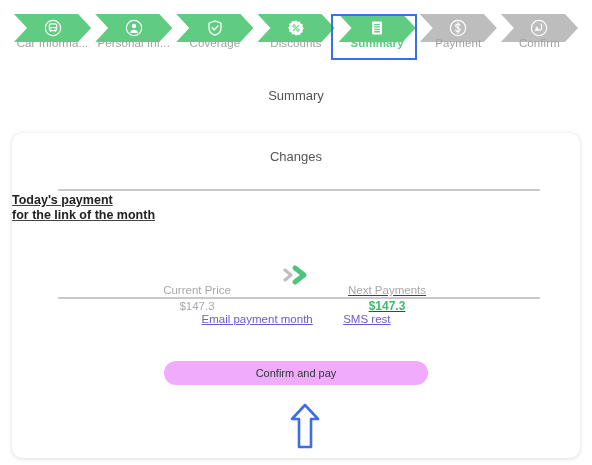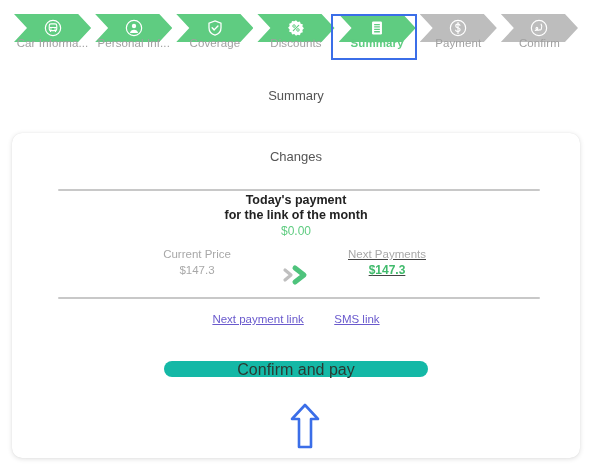--- a/index.html
+++ b/index.html
@@ -127,21 +127,21 @@
     border-radius: 1px;
   }
   #divider-top { top: 56px; }
   #divider-bottom { top: 164px; }
 
   .today-block {
     position: absolute;
     left: 0;
     top: 60px;
     width: 568px;
-    text-align: center;
+    text-decoration: underline;
   }
   .today-line {
     font-size: 12.5px;
     font-weight: bold;
     color: #222;
     line-height: 15px;
   }
   .today-amount {
     font-size: 12px;
     color: #5fcc81;
@@ -158,20 +158,21 @@
     position: absolute;
     left: 0;
     top: 113px;
     width: 568px;
     height: 45px;
   }
   .price-col {
     position: absolute;
     text-align: center;
     width: 150px;
+    margin-top: 36px;
   }
   #current-price-col { left: 110px; top: 0; }
   #next-price-col { left: 300px; top: 0; text-decoration: underline; }
   .price-label {
     font-size: 11.5px;
     color: #a8a8a8;
     line-height: 16px;
   }
   .price-value {
     font-size: 11.5px;
@@ -205,26 +206,26 @@
     text-decoration: underline;
     cursor: pointer;
   }
   #sms-link { margin-left: 26px; }
 
   #confirm-button {
     position: absolute;
     left: 152px;
     top: 228px;
     width: 264px;
-    height: 16px;
-    background: #14b8a6;
+    height: 24px;
+    background: #f0abfc;
     border: none;
     border-radius: 16px;
     color: #2b3a33;
-    font-size: 16px;
+    font-size: 11px;
     font-family: "Liberation Sans", sans-serif;
     cursor: pointer;
     padding: 0;
   }
 
   #cursor-arrow {
     position: absolute;
     left: 289px;
     top: 402px;
     width: 32px;
@@ -333,21 +334,20 @@
 
 <div id="summary-card">
 
   <div class="card-title">Changes</div>
 
   <div class="divider" id="divider-top"></div>
 
   <div class="today-block">
     <div class="today-line">Today's payment</div>
     <div class="today-line">for the link of the month</div>
-    <div class="today-amount">$0.00</div>
   </div>
 
   <div class="price-compare">
     <div class="price-col" id="current-price-col">
       <div class="price-label">Current Price</div>
       <div class="price-value">$147.3</div>
     </div>
 
     <div id="arrow-indicator">
       <svg width="40" height="24" viewBox="0 0 40 24">
@@ -358,22 +358,22 @@
 
     <div class="price-col" id="next-price-col">
       <div class="price-label">Next Payments</div>
       <div class="price-value highlight">$147.3</div>
     </div>
   </div>
 
   <div class="divider" id="divider-bottom"></div>
 
   <div class="links-row">
-    <span class="pay-link" id="email-link">Next payment link</span>
-    <span class="pay-link" id="sms-link">SMS link</span>
+    <span class="pay-link" id="email-link">Email payment month</span>
+    <span class="pay-link" id="sms-link">SMS rest</span>
   </div>
 
   <button id="confirm-button">Confirm and pay</button>
 
 </div>
 
 <div id="cursor-arrow">
   <svg width="32" height="48" viewBox="0 0 32 48">
     <path d="M16 3 L29 17 L22 17 L22 45 L10 45 L10 17 L3 17 Z" fill="#ffffff" stroke="#3b6ee8" stroke-width="2.6" stroke-linejoin="round"></path>
   </svg>

